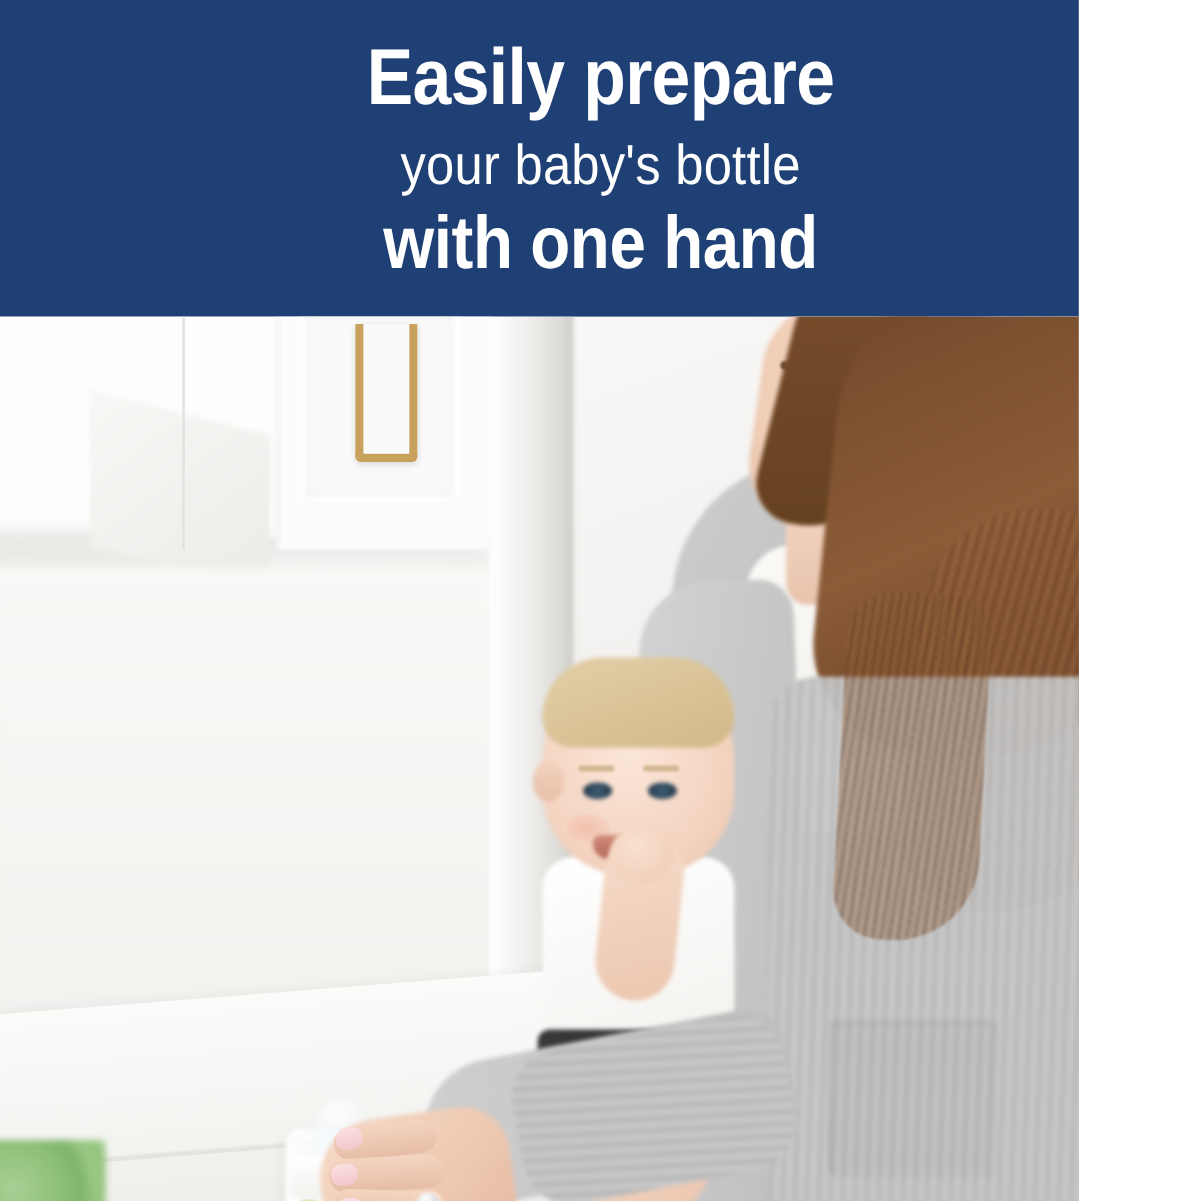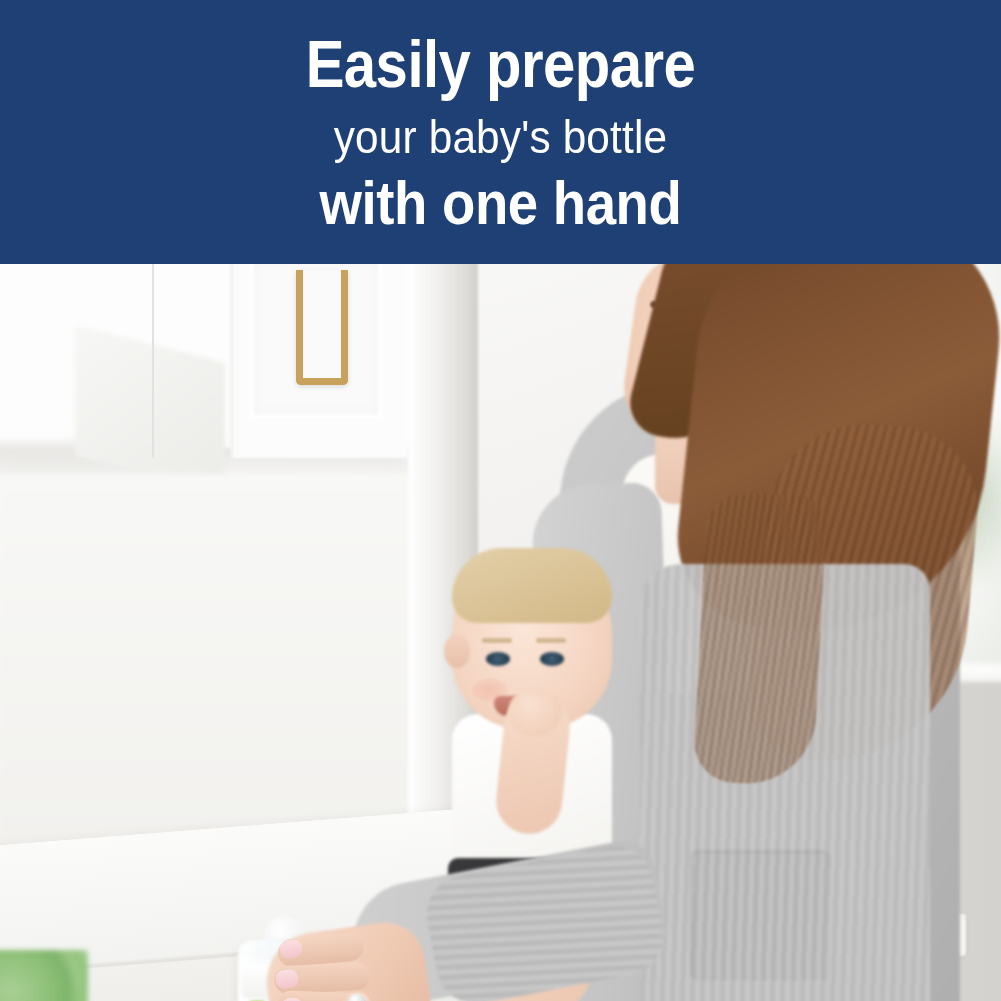--- a/index.html
+++ b/index.html
@@ -1,18 +1,18 @@
 <!DOCTYPE html>
 <html><head>
 <meta charset="utf-8">
 <style>
   html,body{margin:0;padding:0;background:#fff;}
   body{font-family:"Liberation Sans",sans-serif;}
 
-  #shot{position:relative;width:1001px;height:1001px;overflow:hidden;background:#fff;}
+  #shot{position:relative;width:899px;height:1001px;overflow:hidden;background:#fff;}
 
   
   .banner{position:absolute;left:0;top:0;width:1001px;height:264px;background:#1f4074;overflow:hidden;}
   .banner .line{position:absolute;width:100%;text-align:center;color:#ffffff;white-space:nowrap;}
   .l1{top:31px;font-size:66px;line-height:66px;font-weight:700;letter-spacing:-0.6px;
       transform:scaleX(.88);transform-origin:50% 50%;}
   .l2{top:113px;font-size:47px;line-height:47px;font-weight:300;letter-spacing:.2px;
       transform:scaleX(.90);transform-origin:50% 50%;}
   .l3{top:172px;font-size:62px;line-height:62px;font-weight:700;letter-spacing:-0.4px;
       transform:scaleX(.88);transform-origin:50% 50%;}

